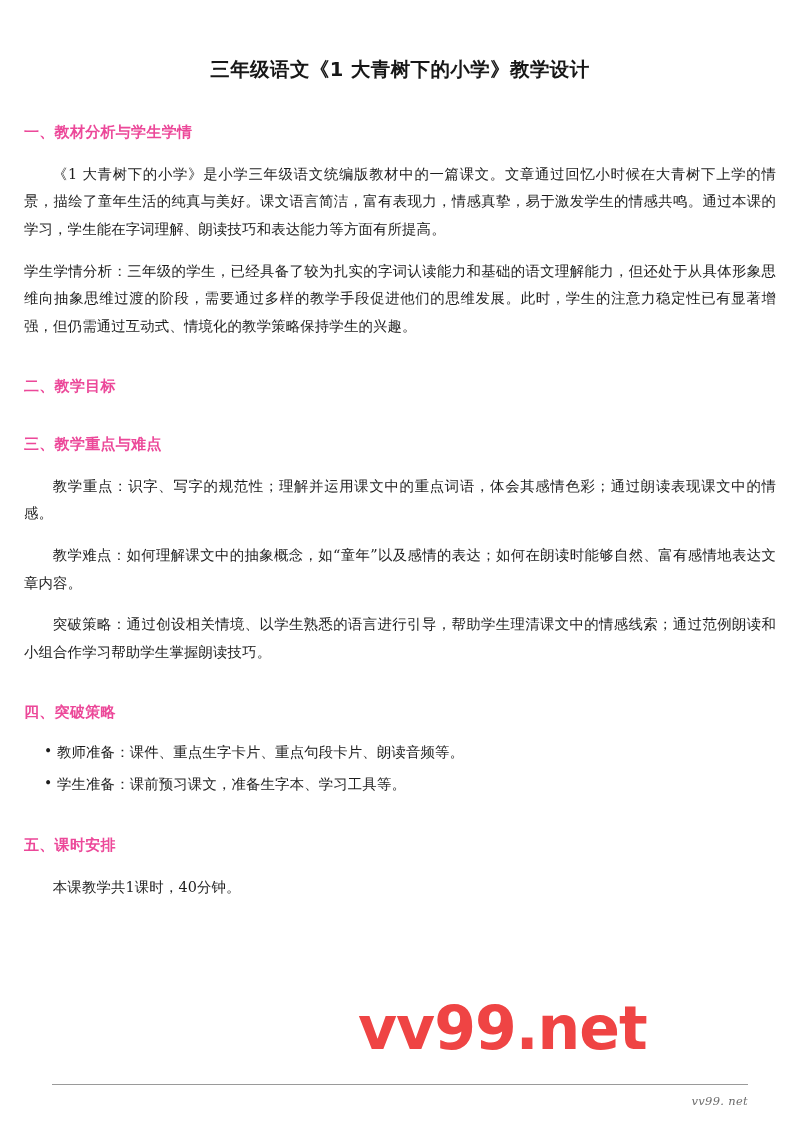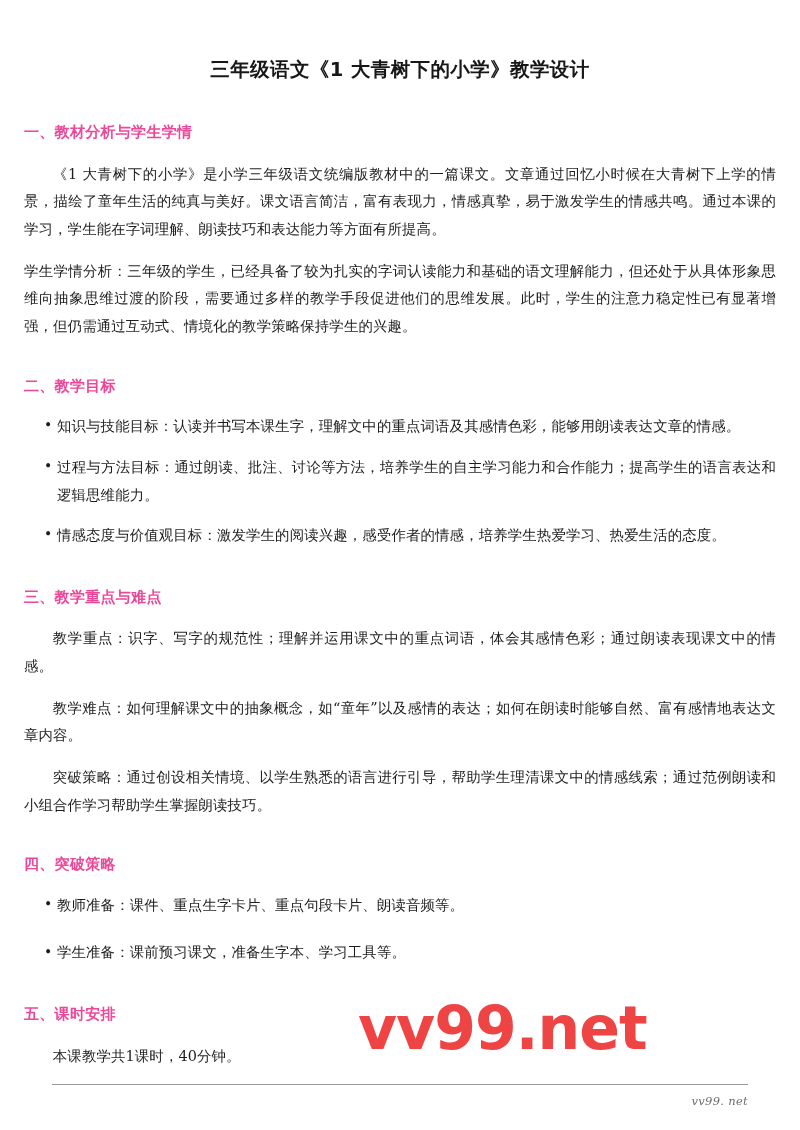--- a/index.html
+++ b/index.html
@@ -108,21 +108,21 @@
   }
   .bullets li + li { margin-top: 13px; }
   .bullets li::before {
     content: "•";
     position: absolute;
     left: 0;
     top: -0.06em;
     font-size: 14px;
     color: #1d1d1d;
   }
-  .bullets.tight li + li { margin-top: 20px; }
+  .bullets.tight li + li { margin-top: 4px; }
 
   
   .footer {
     position: absolute;
     left: 52px;
     right: 52px;
     bottom: 22px;
     z-index: 3;
   }
   .footer-rule {
@@ -149,25 +149,20 @@
 
   <div class="content">
 
     <h1 class="doc-title">三年级语文《1 大青树下的小学》教学设计</h1>
 
     <h2 class="section-heading h-gap-1">一、教材分析与学生学情</h2>
     <p class="para indent first">《1 大青树下的小学》是小学三年级语文统编版教材中的一篇课文。文章通过回忆小时候在大青树下上学的情景，描绘了童年生活的纯真与美好。课文语言简洁，富有表现力，情感真挚，易于激发学生的情感共鸣。通过本课的学习，学生能在字词理解、朗读技巧和表达能力等方面有所提高。</p>
     <p class="para follow">学生学情分析：三年级的学生，已经具备了较为扎实的字词认读能力和基础的语文理解能力，但还处于从具体形象思维向抽象思维过渡的阶段，需要通过多样的教学手段促进他们的思维发展。此时，学生的注意力稳定性已有显著增强，但仍需通过互动式、情境化的教学策略保持学生的兴趣。</p>
 
     <h2 class="section-heading h-gap-2">二、教学目标</h2>
-    <ul class="bullets">
-      <li>知识与技能目标：认读并书写本课生字，理解文中的重点词语及其感情色彩，能够用朗读表达文章的情感。</li>
-      <li>过程与方法目标：通过朗读、批注、讨论等方法，培养学生的自主学习能力和合作能力；提高学生的语言表达和逻辑思维能力。</li>
-      <li>情感态度与价值观目标：激发学生的阅读兴趣，感受作者的情感，培养学生热爱学习、热爱生活的态度。</li>
-    </ul>
 
     <h2 class="section-heading h-gap-3">三、教学重点与难点</h2>
     <p class="para indent first">教学重点：识字、写字的规范性；理解并运用课文中的重点词语，体会其感情色彩；通过朗读表现课文中的情感。</p>
     <p class="para indent follow">教学难点：如何理解课文中的抽象概念，如“童年”以及感情的表达；如何在朗读时能够自然、富有感情地表达文章内容。</p>
     <p class="para indent follow">突破策略：通过创设相关情境、以学生熟悉的语言进行引导，帮助学生理清课文中的情感线索；通过范例朗读和小组合作学习帮助学生掌握朗读技巧。</p>
 
     <h2 class="section-heading h-gap-4">四、突破策略</h2>
     <ul class="bullets tight">
       <li>教师准备：课件、重点生字卡片、重点句段卡片、朗读音频等。</li>
       <li>学生准备：课前预习课文，准备生字本、学习工具等。</li>

